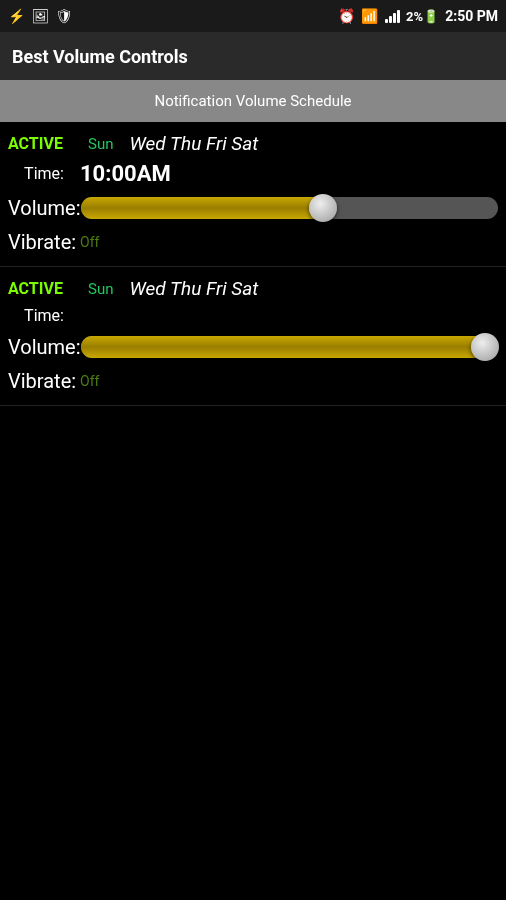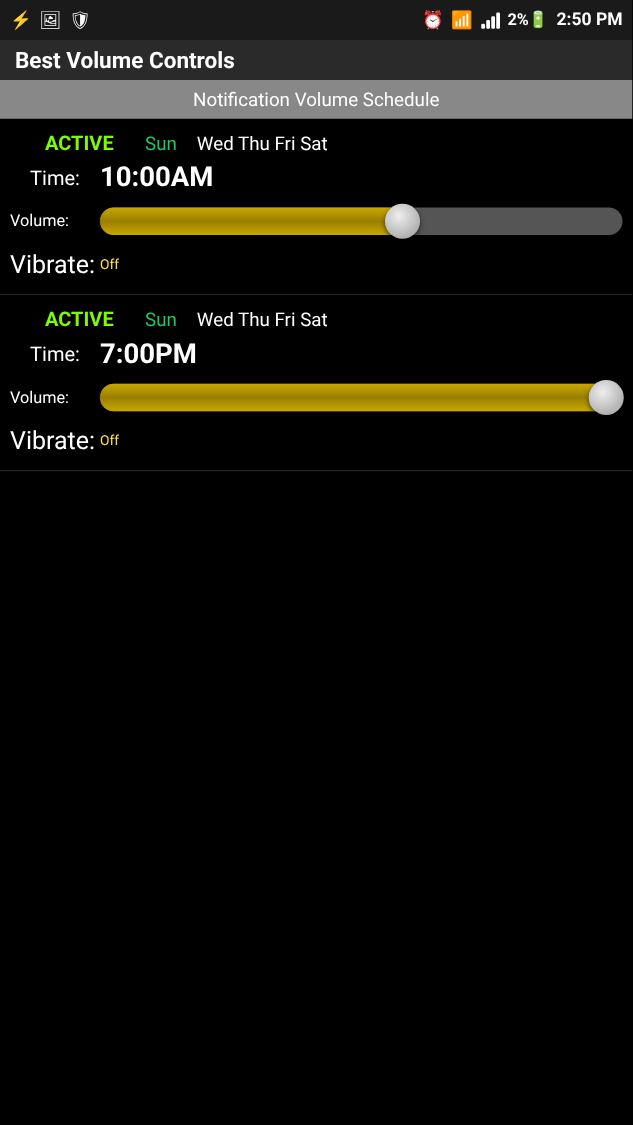--- a/index.html
+++ b/index.html
@@ -39,36 +39,36 @@
     }
 
     .status-icon {
       color: #fff;
       font-size: 14px;
     }
 
     
     .title-bar {
       background: #2a2a2a;
-      height: 32px;
+      height: 48px;
       display: flex;
       align-items: center;
       padding: 0 12px;
     }
 
     .title-bar-text {
       color: #fff;
       font-size: 18px;
       font-weight: bold;
     }
 
     
     .subtitle-bar {
       background: #888;
-      height: 31px;
+      height: 42px;
       display: flex;
       align-items: center;
       justify-content: center;
     }
 
     .subtitle-text {
       color: #fff;
       font-size: 15px;
     }
 
@@ -77,39 +77,39 @@
       border-bottom: 1px solid #222;
       padding: 4px 0;
     }
 
     
     .active-row {
       display: flex;
       align-items: center;
       padding: 6px 8px 4px 8px;
       gap: 0;
-      margin-left: 28px;
     }
 
     .active-label {
       color: #7cfc00;
       font-size: 16px;
       font-weight: bold;
       min-width: 80px;
     }
 
     .days-sun {
       color: #22c55e;
       font-size: 15px;
       margin-right: 16px;
     }
 
     .days-week {
       color: #fff;
-      font-size: 15px;
+      font-size: 19px;
+      font-style: italic;
     }
 
     
     .time-row {
       display: flex;
       align-items: center;
       padding: 2px 8px;
       text-align: center;
     }
 
@@ -127,21 +127,21 @@
 
     
     .volume-row {
       display: flex;
       align-items: center;
       padding: 6px 8px;
     }
 
     .volume-label {
       color: #fff;
-      font-size: 13px;
+      font-size: 20px;
       min-width: 72px;
     }
 
     .slider-container {
       flex: 1;
       height: 28px;
       position: relative;
       border-radius: 14px;
       overflow: visible;
     }
@@ -181,22 +181,22 @@
       padding: 2px 8px 8px 8px;
     }
 
     .vibrate-label {
       color: #fff;
       font-size: 20px;
       min-width: 72px;
     }
 
     .vibrate-value {
-      color: #fde047;
-      font-size: 11px;
+      color: #4d7c0f;
+      font-size: 14px;
     }
 
     
     .empty-area {
       flex: 1;
       background: #000;
     }
 
     
     .battery {
@@ -285,21 +285,20 @@
 </div>
 
 <div class="schedule-item" id="schedule-2">
   <div class="active-row">
     <span class="active-label">ACTIVE</span>
     <span class="days-sun">Sun</span>
     <span class="days-week">Wed Thu Fri Sat</span>
   </div>
   <div class="time-row">
     <span class="row-label">Time:</span>
-    <span class="time-value">7:00PM</span>
   </div>
   <div class="volume-row">
     <span class="volume-label">Volume:</span>
     <div class="slider-container">
       <div class="slider-track"></div>
       <div class="slider-fill" style="width:97%;"></div>
       <div class="slider-thumb" style="left:97%;"></div>
     </div>
   </div>
   <div class="vibrate-row">

